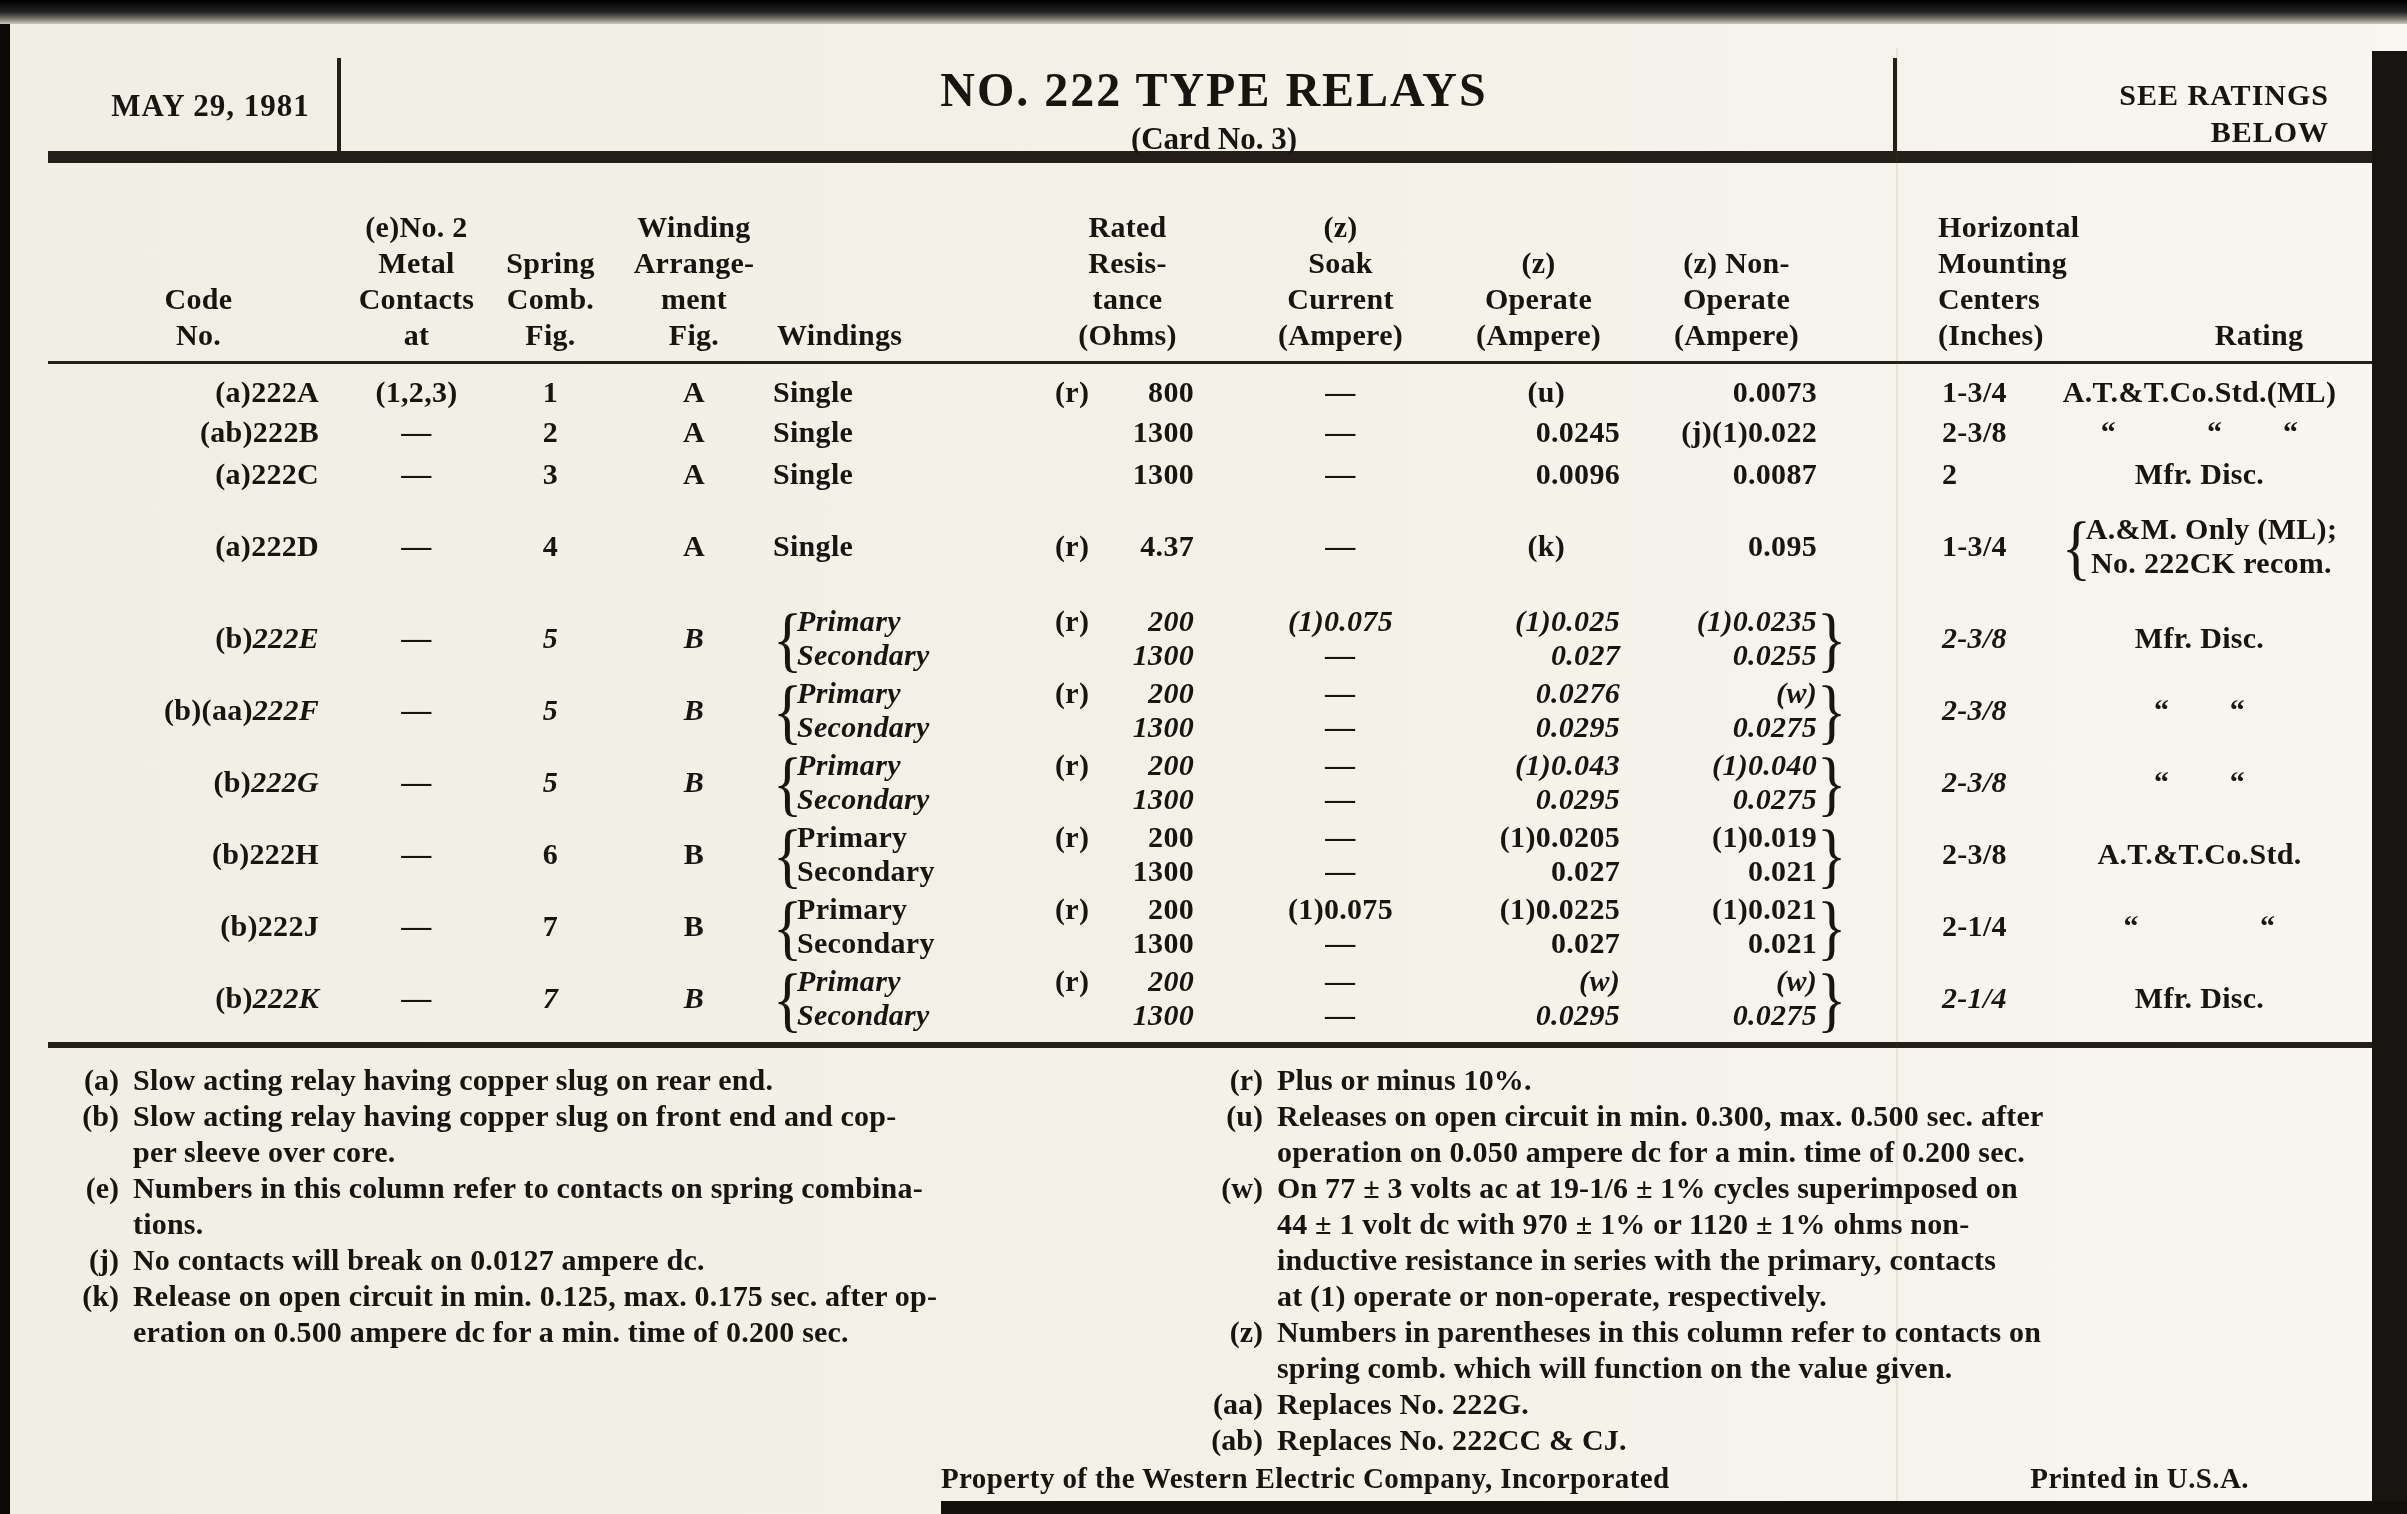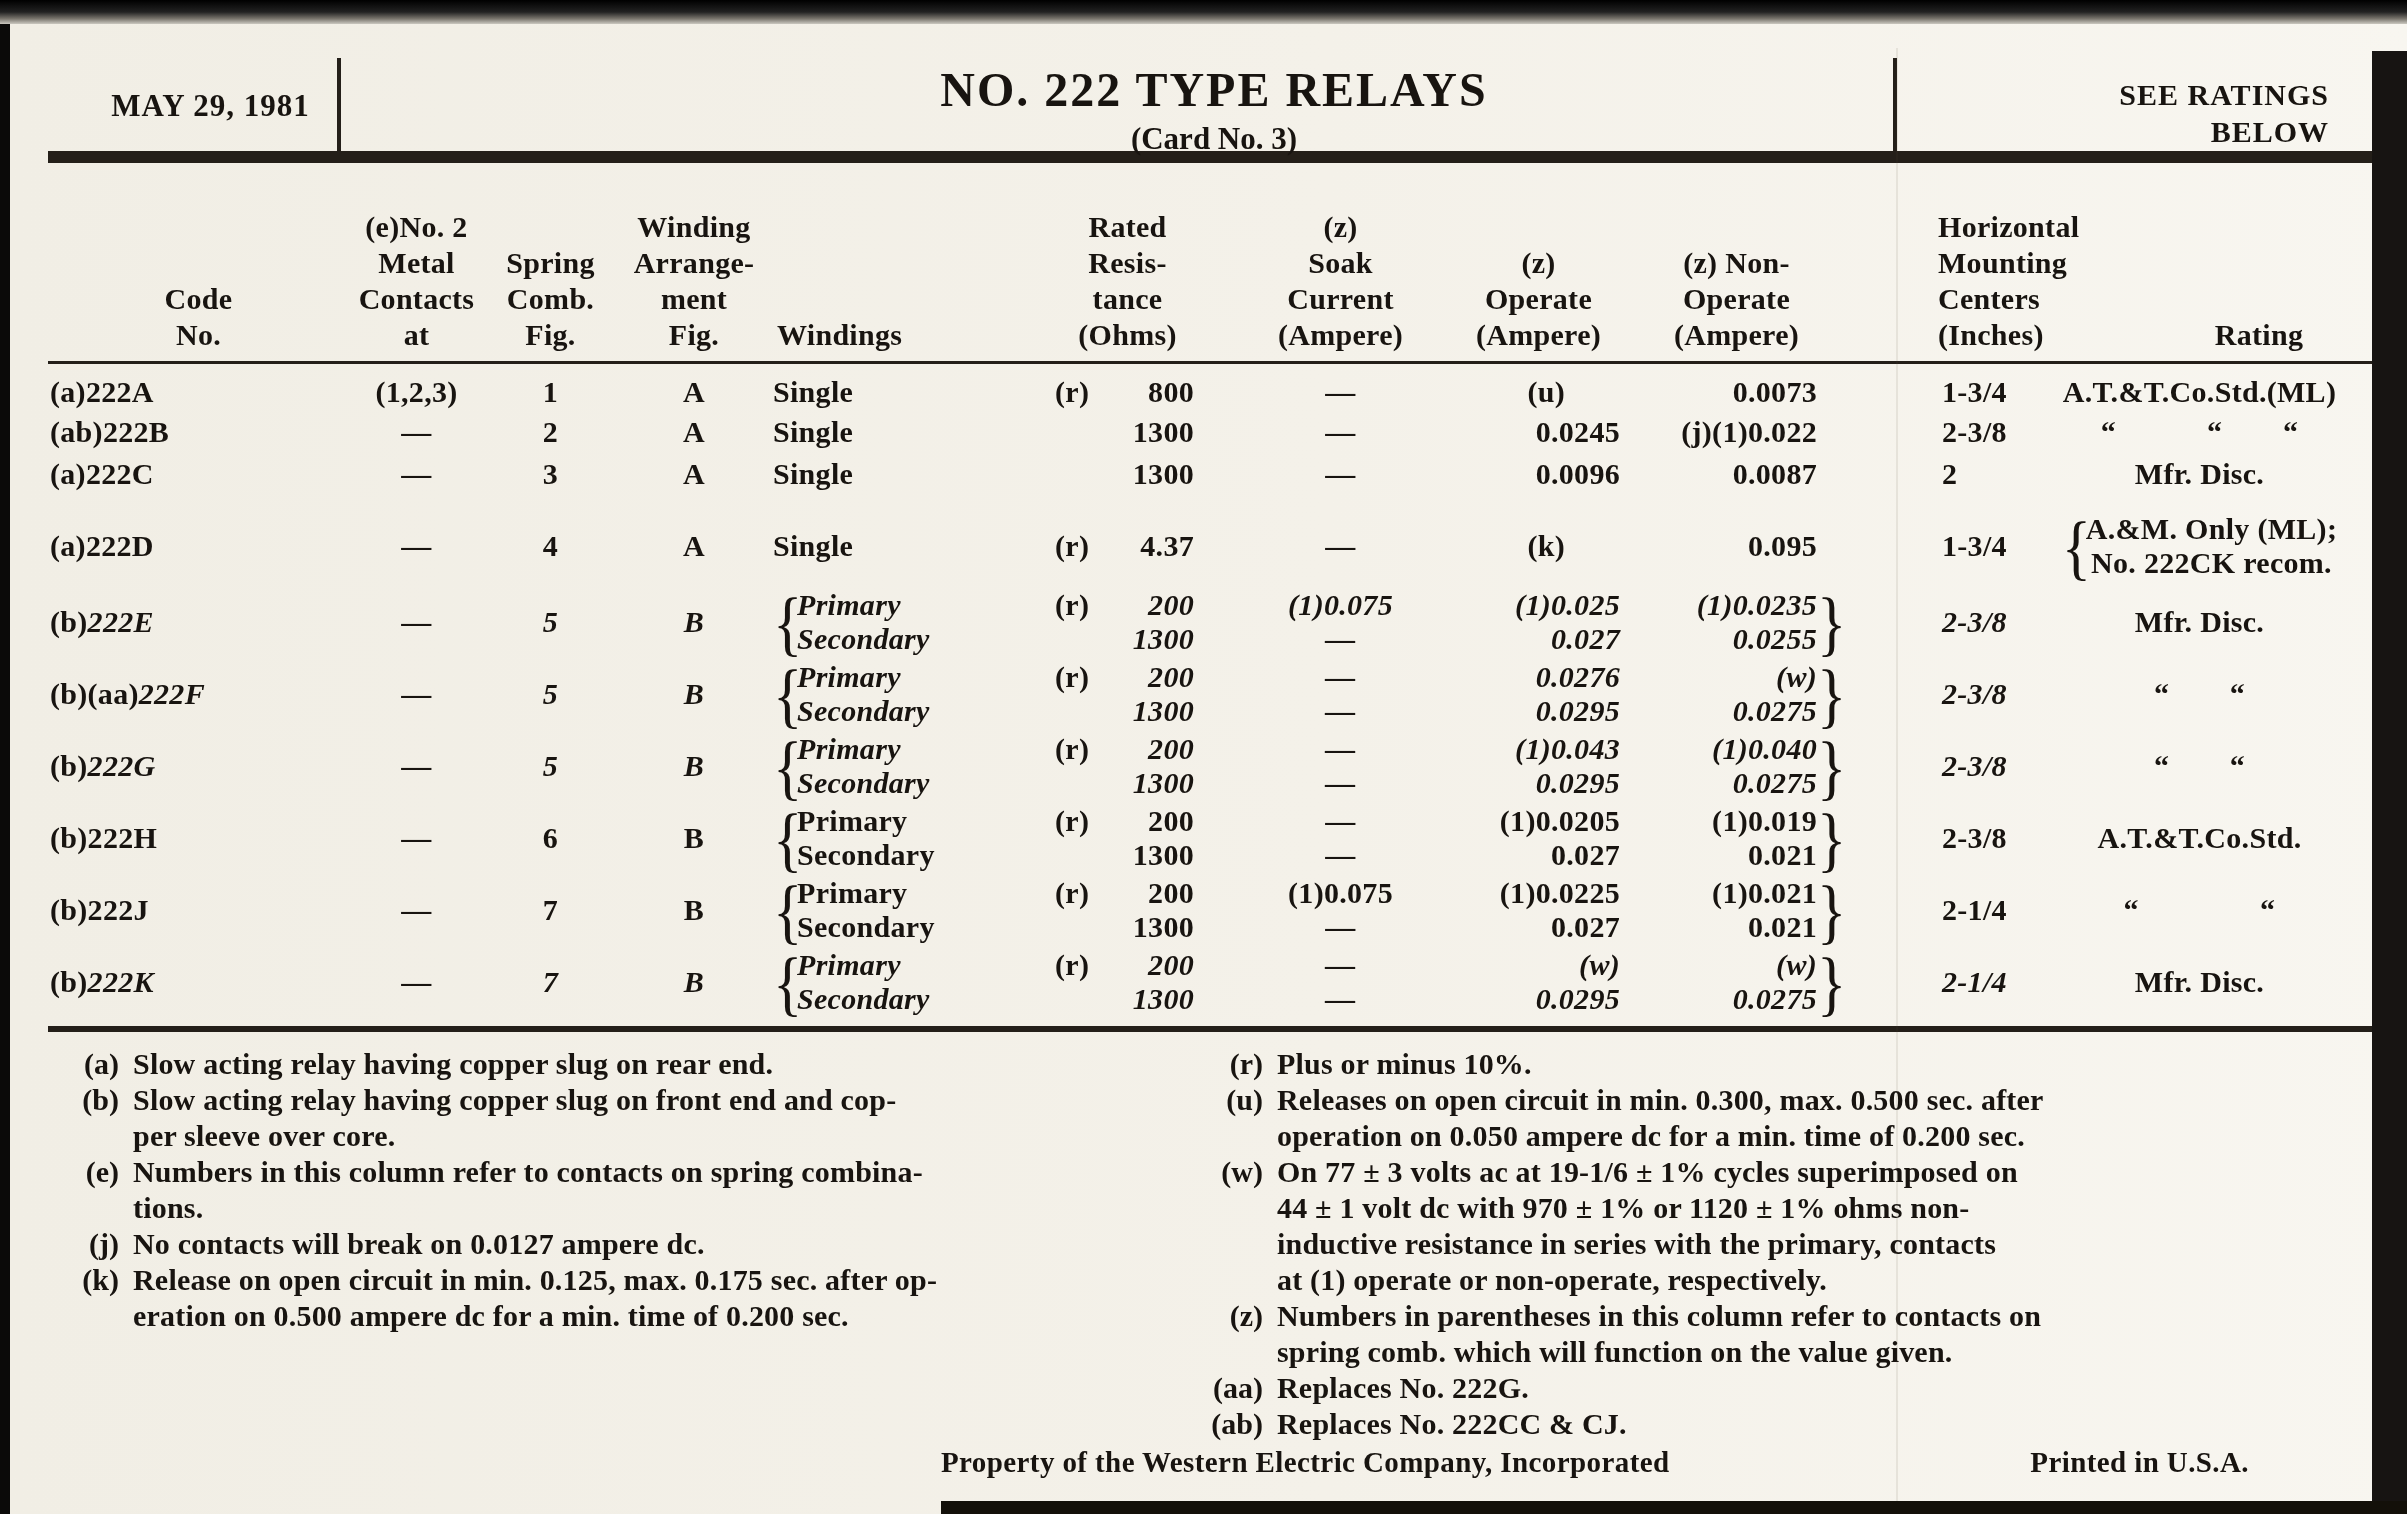--- a/index.html
+++ b/index.html
@@ -61,23 +61,23 @@
   .h.col-windings { text-align: left; padding-left: 4px; }
   .h.col-centers  { text-align: left; padding-left: 95px; }
   .h.col-rating   { padding-left: 119px; }
 
   .row { display: flex; align-items: center; padding-left: 10px; font-size: 30px; }
   .row .c { white-space: pre-line; line-height: 34px; letter-spacing: 0.3px; }
   .row.s { min-height: 40px; }
   .row.d { min-height: 67px; margin-top: 4px; }
   .row.rA { margin-top: 8px; }
   .row.rC { margin-top: 2px; }
-  .row.rD { margin-top: 18px; margin-bottom: 8px; min-height: 67px; }
-
-  .c.col-code { padding-right: 28px; }
+  .row.rD { margin-top: 18px; margin-bottom: 24px; min-height: 67px; }
+
+  .c.col-code { text-align: right; padding-right: 28px; }
   .c.col-contacts, .c.col-spring, .c.col-wfig, .c.col-soak { text-align: center; }
   .c.col-windings { display: flex; align-items: center; }
   .c.col-res { display: flex; align-items: flex-start; }
   .c.col-res .mark { padding-left: 34px; }
   .c.col-res .val { margin-left: auto; text-align: right; padding-right: 40px; }
   .c.col-operate { text-align: right; padding-right: 10px; }
   .c.col-operate.nudge { padding-right: 65px; }
   .c.col-nonop { display: flex; align-items: center; justify-content: flex-end; }
   .c.col-nonop .lines { text-align: right; }
   .c.col-nonop.s1 { display: block; text-align: right; padding-right: 26px; }

